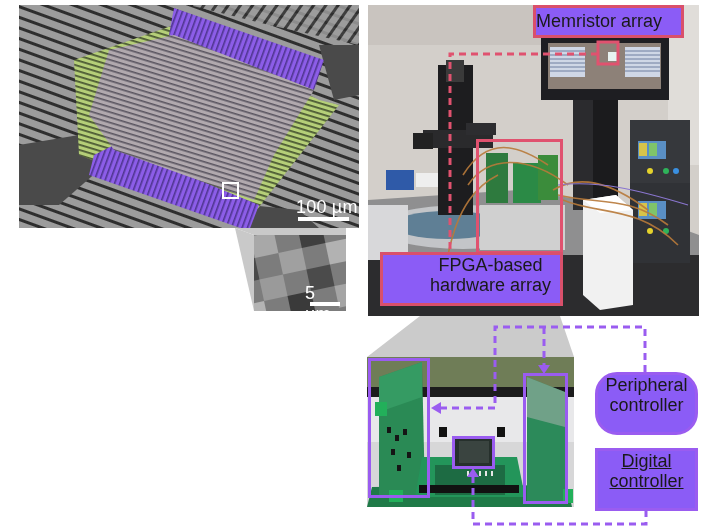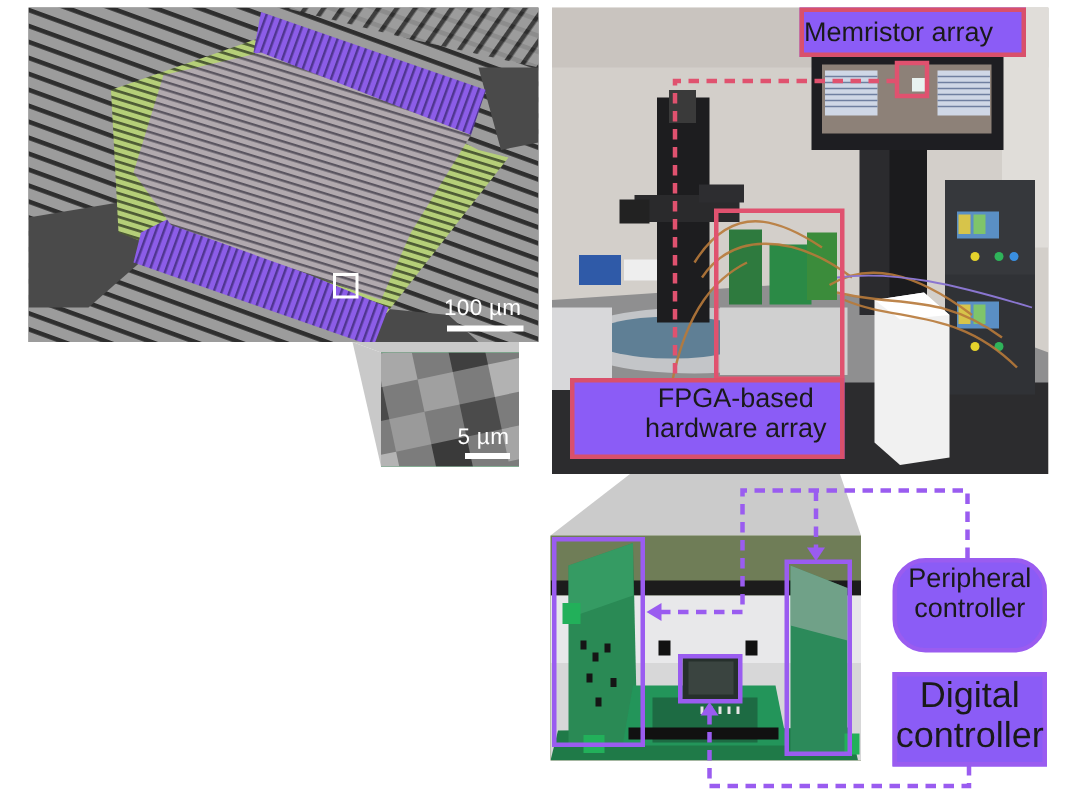--- a/index.html
+++ b/index.html
@@ -8,21 +8,21 @@
   .abs { position: absolute; }
   svg { display: block; }
   .label-box {
     position: absolute; background: #8b5cf6; box-sizing: border-box;
     display: flex; align-items: center; text-align: center;
     color: #1a1a1a; line-height: 1.12;
   }
   .label-red { border: 3px solid #d9506b; }
   .label-purple { border: 3px solid #9a5cf0; }
   .label-box span { display: block; }
-  .scale-text { position: absolute; color: #ffffff; font-size: 15px; letter-spacing: 0.2px; }
+  .scale-text { position: absolute; color: #ffffff; font-size: 18px; letter-spacing: 0.2px; }
   .scale-bar { position: absolute; background: #ffffff; }
 </style>
 </head>
 <body>
 
 <div class="abs" style="left:19px; top:5px; width:340px; height:223px; overflow:hidden; background:#5a5a5a;">
   <svg width="340" height="223" viewBox="0 0 340 223">
     <defs>
       <pattern id="leadStripes" width="10" height="10" patternUnits="userSpaceOnUse" patternTransform="rotate(20)">
         <rect width="10" height="10" fill="#9c9c9c"></rect>
@@ -253,16 +253,16 @@
 
   <polygon points="431,408 441,402 441,414" fill="#9a5cf0"></polygon>
   <polygon points="544,374 538,365 550,365" fill="#9a5cf0"></polygon>
   <polygon points="473,468 467,477 479,477" fill="#9a5cf0"></polygon>
 </svg>
 
 <div class="label-box label-purple" style="left:595px; top:372px; width:103px; height:63px; font-size:18px; flex-direction:column;border-radius:22px;">
   <span>Peripheral</span>
   <span>controller</span>
 </div>
-<div class="label-box label-purple" style="left:595px; top:448px; width:103px; height:63px; font-size:24px; flex-direction:column;">
+<div class="label-box label-purple" style="left:595px; top:448px; width:103px; height:63px; font-size:18px; flex-direction:column;text-decoration:underline;">
   <span>Digital</span>
   <span>controller</span>
 </div>
 
 </body></html>

